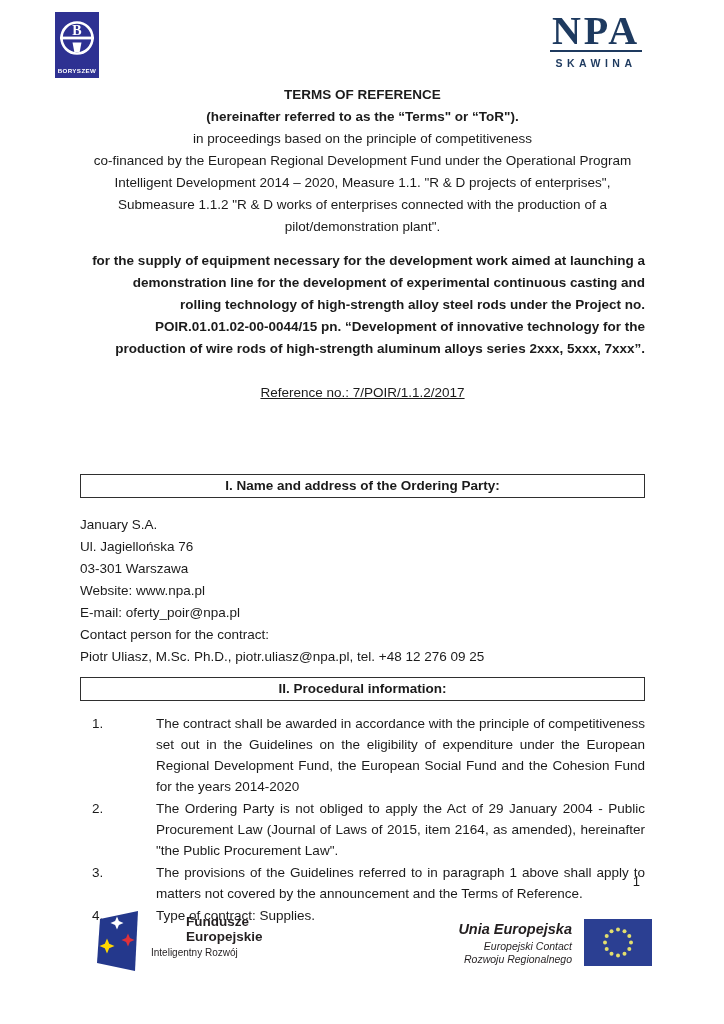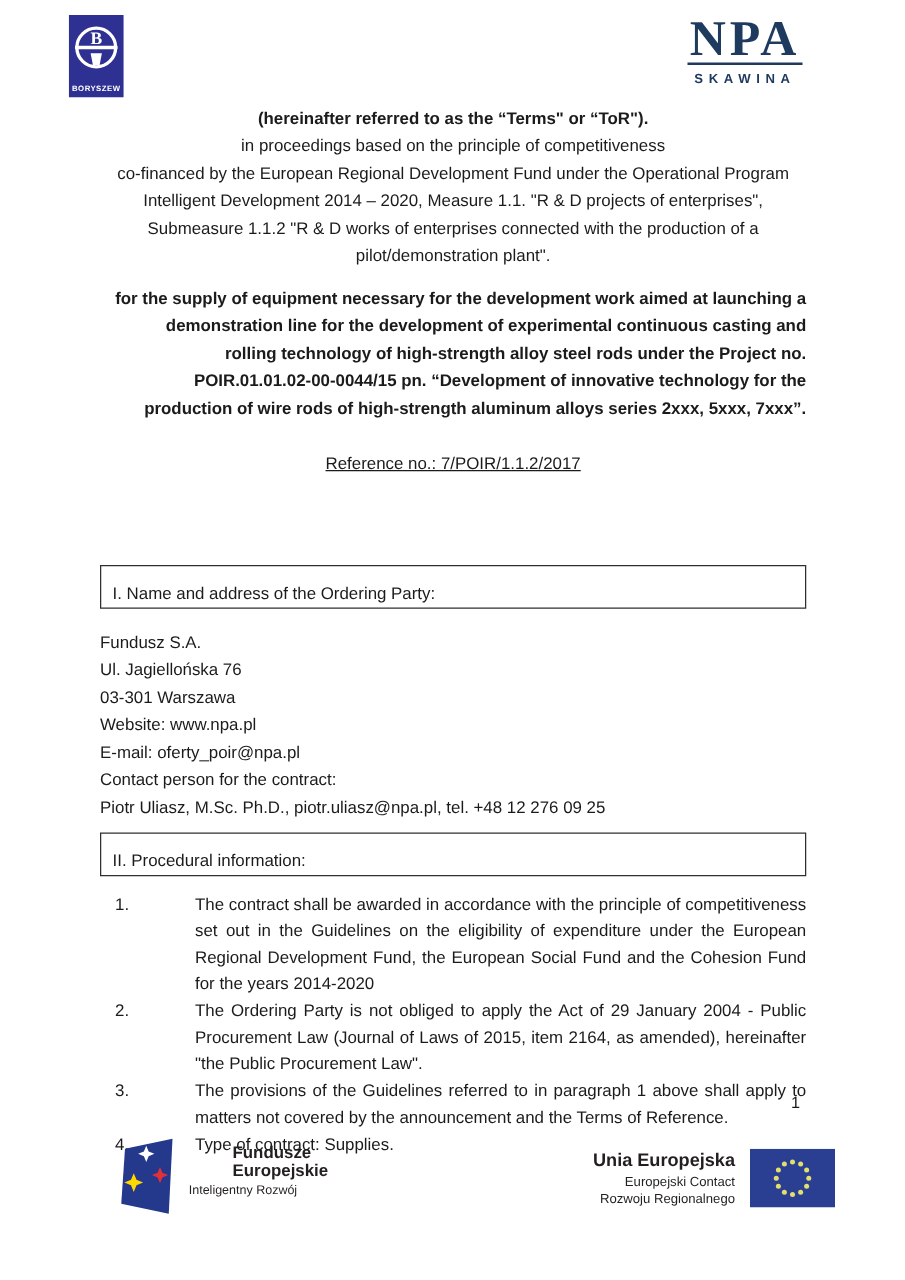--- a/index.html
+++ b/index.html
@@ -15,36 +15,36 @@
     letter-spacing:3px;color:#1e3a5f;line-height:30px;}
   .npa-rule{height:2px;background:#1e3a5f;margin:4px 0 5px;}
   .npa-city{font-size:10.5px;font-weight:bold;letter-spacing:4.5px;color:#1e3a5f;}
   
   .content{padding:0 79px 0 80px;}
   .title{padding-top:84px;text-align:center;font-weight:bold;line-height:22px;}
   .intro{text-align:center;line-height:22px;}
   .subject{margin-top:12px;text-align:right;font-weight:bold;line-height:22px;}
   .reference{margin-top:2px;padding-top:20px;text-align:center;font-weight:normal;
     text-decoration:underline;line-height:22px;}
-  .section-box{margin-top:70px;border:1px solid #2f2f2f;padding:14px 9px 4px;
-    font-weight:normal;}
+  .section-box{margin-top:70px;border:1px solid #2f2f2f;padding:3px 9px 4px;
+    font-weight:bold;text-align:center;}
   .section-box.second{margin-top:9px;}
   .address{margin-top:16px;line-height:22px;}
   .olist{margin-top:12px;line-height:21px;}
   .li{display:flex;margin-bottom:1px;}
   .li .num{flex:0 0 24px;margin-left:12px;}
   .li .txt{flex:1;text-align:justify;margin-left:40px;}
   
   .page-num{position:absolute;top:874px;right:84px;font-size:13px;}
   
   .footer-left{position:absolute;left:95px;top:908px;display:flex;align-items:flex-start;}
   .fe-text{margin-left:10px;padding-top:6px;color:#231f20;}
   .fe-title{font-weight:bold;font-size:13.5px;line-height:15px;padding-left:35px;}
   .fe-sub{font-size:10px;margin-top:3px;}
-  .footer-right{position:absolute;right:56px;top:919px;display:flex;align-items:flex-end;}
+  .footer-right{position:absolute;right:72px;top:919px;display:flex;align-items:flex-end;font-style:italic;}
   .eu-text{text-align:right;margin-right:12px;padding-top:2px;color:#231f20;}
   .eu-title{font-weight:bold;font-size:14.5px;line-height:17px;}
   .eu-sub{font-size:10.5px;line-height:13px;margin-top:2px;}
 </style>
 </head>
 <body>
 
 <div class="page">
 
   <div class="bor-logo">
@@ -60,20 +60,21 @@
 
   <div class="npa-logo">
     <div class="npa-name">NPA</div>
     <div class="npa-rule"></div>
     <div class="npa-city">SKAWINA</div>
   </div>
 
   <div class="content">
 
     <div class="title">
+      <div>TERMS OF REFERENCE</div>
       <div>(hereinafter referred to as the “Terms" or “ToR").</div>
     </div>
 
     <div class="intro">
       <div>in proceedings based on the principle of competitiveness</div>
       <div>co-financed by the European Regional Development Fund under the Operational Program</div>
       <div>Intelligent Development 2014 – 2020, Measure 1.1. "R &amp; D projects of enterprises",</div>
       <div>Submeasure 1.1.2 "R &amp; D works of enterprises connected with the production of a</div>
       <div>pilot/demonstration plant".</div>
     </div>
@@ -86,21 +87,21 @@
       <div>production of wire rods of high-strength aluminum alloys series 2xxx, 5xxx, 7xxx”.</div>
     </div>
 
     <div class="reference">Reference no.: 7/POIR/1.1.2/2017</div>
 
     <div class="section-box">
       <span>I. Name and address of the Ordering Party:</span>
     </div>
 
     <div class="address">
-      <div>Fundusz S.A.</div>
+      <div>January S.A.</div>
       <div>Ul. Jagiellońska 76</div>
       <div>03-301 Warszawa</div>
       <div>Website: www.npa.pl</div>
       <div>E-mail: oferty_poir@npa.pl</div>
       <div>Contact person for the contract:</div>
       <div>Piotr Uliasz, M.Sc. Ph.D., piotr.uliasz@npa.pl, tel. +48 12 276 09 25</div>
     </div>
 
     <div class="section-box second">
       <span>II. Procedural information:</span>

